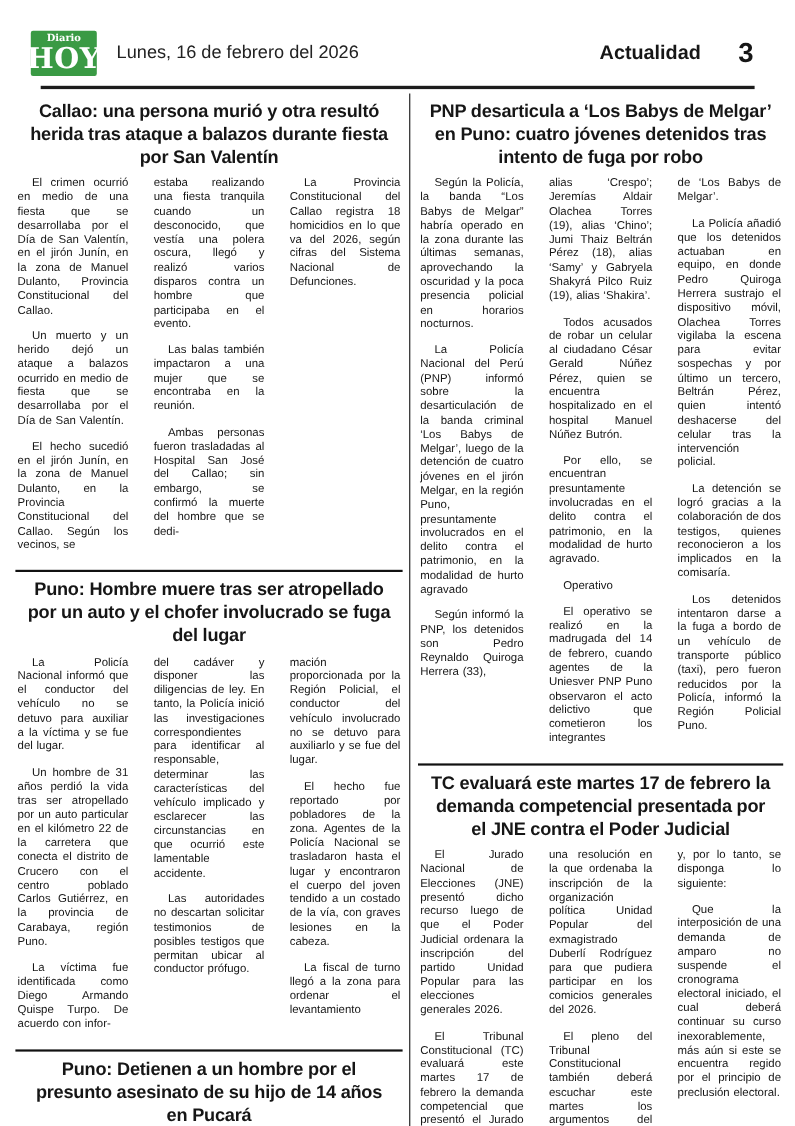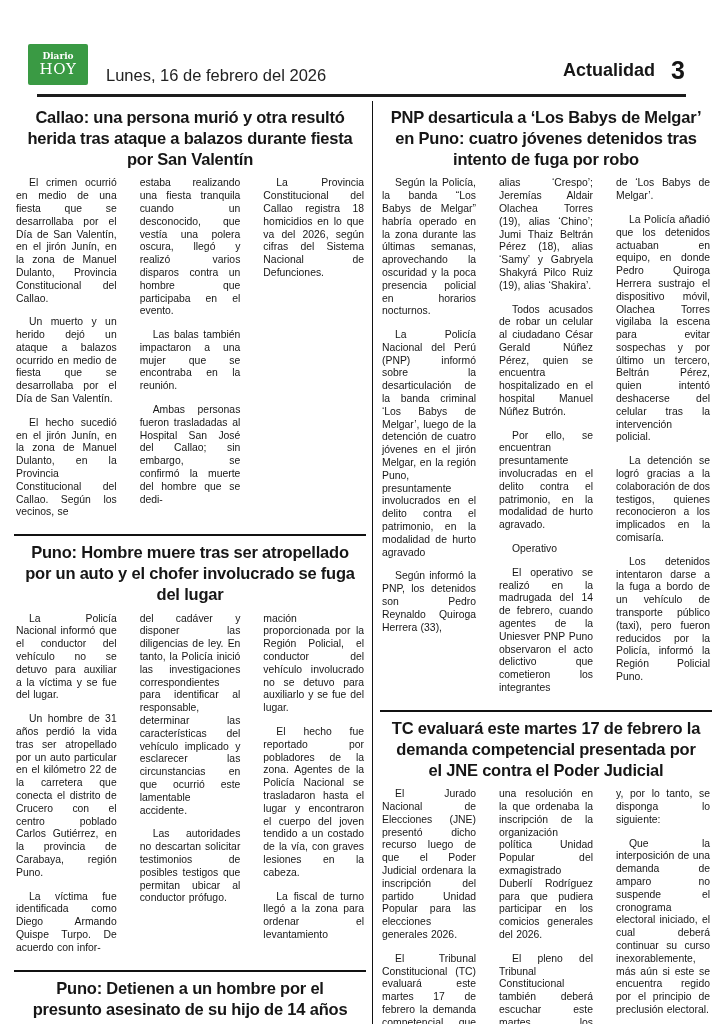--- a/index.html
+++ b/index.html
@@ -4,30 +4,30 @@
 <style>
   html,body{margin:0;padding:0;}
   body{
     width:723px;height:1024px;overflow:hidden;background:#ffffff;
     font-family:"Liberation Sans",sans-serif;color:#161616;
     -webkit-font-smoothing:antialiased;
   }
   .page{position:relative;width:723px;height:1024px;}
 
   
-  .masthead{display:flex;align-items:flex-end;padding:44px 38px 0 28px;}
+  .masthead{display:flex;align-items:center;padding:28px 38px 0 28px;}
   .logo{
     background:var(--brand-green,#3a9a44);color:#fff;width:60px;height:41px;
     display:flex;flex-direction:column;align-items:center;justify-content:center;
     border-radius:2px;flex:0 0 auto;
   }
   .logo .logo-top{font-size:9px;font-weight:bold;font-family:"DejaVu Serif",serif;line-height:1;margin-bottom:1px;}
-  .logo .logo-main{font-size:15px;font-weight:normal;font-family:"DejaVu Serif",serif;line-height:1;letter-spacing:.5px;}
+  .logo .logo-main{font-size:26px;font-weight:bold;font-family:"DejaVu Serif",serif;line-height:1;letter-spacing:.5px;}
   .date{font-size:16.5px;margin-left:18px;color:#222;}
-  .head-right{margin-left:auto;display:flex;align-items:center;gap:16px;}
+  .head-right{margin-left:auto;display:flex;align-items:center;gap:34px;}
   .section-name{font-size:18px;font-weight:bold;}
   .page-number{font-size:25px;font-weight:bold;}
   .head-rule{border:0;border-top:3px solid #1c1c1c;margin:9px 37px 0 37px;}
 
   
   .content{display:flex;align-items:stretch;padding:4px 11px 0 14px;}
   .half{display:flex;flex-direction:column;}
   .half-left{width:352px;}
   .half-right{flex:1;border-left:1px solid #111;padding-left:7px;margin-left:6px;}
 

